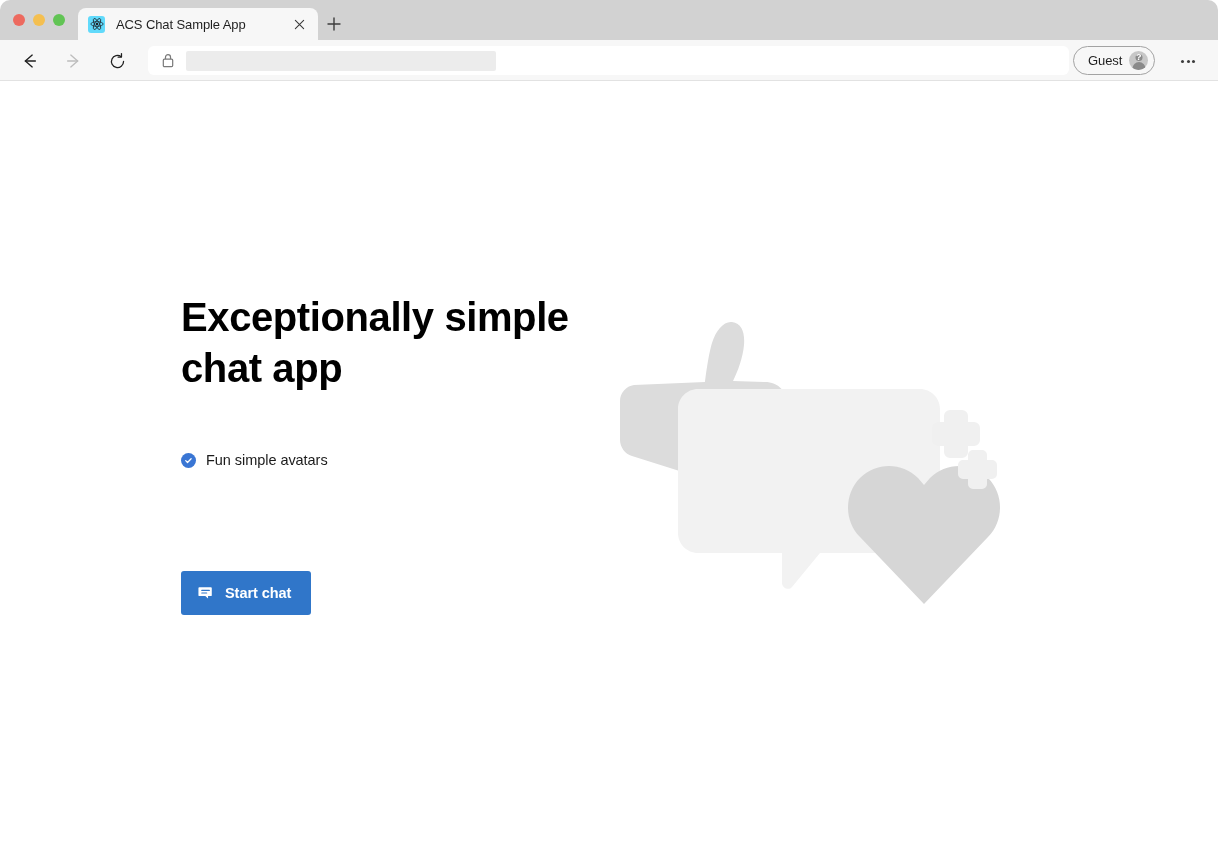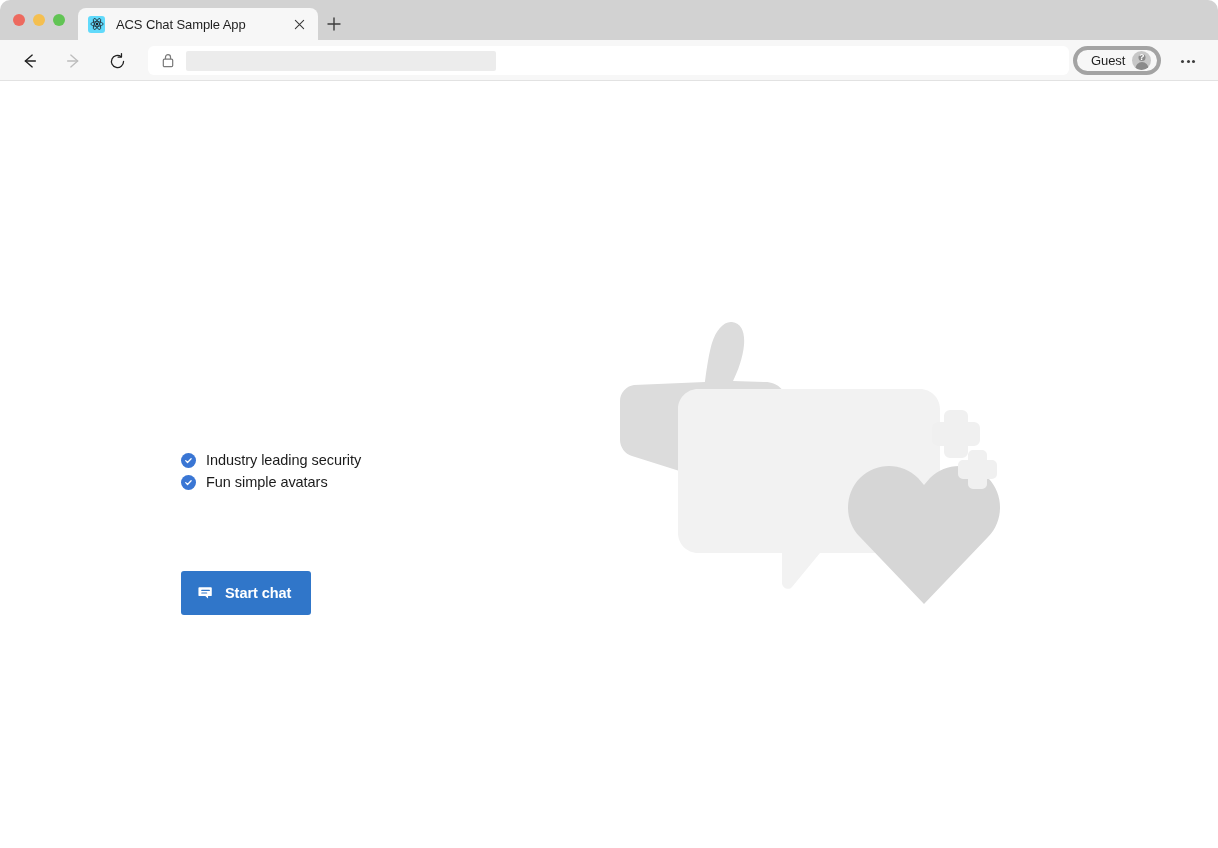--- a/index.html
+++ b/index.html
@@ -160,21 +160,21 @@
     background: #ececec;
     border-radius: 2px;
   }
 
   .guest-btn {
     position: absolute;
     left: 1073px;
     top: 46px;
     height: 29px;
     padding: 0 6px 0 14px;
-    border: 4px solid #a3a3a3;
+    border: 1px solid #a3a3a3;
     border-radius: 16px;
     background: #f7f7f7;
     display: flex;
     align-items: center;
     gap: 7px;
     box-sizing: border-box;
   }
   .guest-label {
     font-size: 13px;
     color: #1f1f1f;
@@ -485,30 +485,26 @@
         </g>
 
         <g fill="#f0f0f0">
           <path d="M358 129 h12 a6 6 0 0 1 6 6 v6 h6 a6 6 0 0 1 6 6 v12 a6 6 0 0 1 -6 6 h-6 v6 a6 6 0 0 1 -6 6 h-12 a6 6 0 0 1 -6 -6 v-6 h-6 a6 6 0 0 1 -6 -6 v-12 a6 6 0 0 1 6 -6 h6 v-6 a6 6 0 0 1 6 -6 Z"></path>
           <path d="M381 169 h9 a5 5 0 0 1 5 5 v5 h5 a5 5 0 0 1 5 5 v9 a5 5 0 0 1 -5 5 h-5 v5 a5 5 0 0 1 -5 5 h-9 a5 5 0 0 1 -5 -5 v-5 h-5 a5 5 0 0 1 -5 -5 v-9 a5 5 0 0 1 5 -5 h5 v-5 a5 5 0 0 1 5 -5 Z"></path>
           <path d="M110 362 h9 a5 5 0 0 1 5 5 v5 h5 a5 5 0 0 1 5 5 v9 a5 5 0 0 1 -5 5 h-5 v5 a5 5 0 0 1 -5 5 h-9 a5 5 0 0 1 -5 -5 v-5 h-5 a5 5 0 0 1 -5 -5 v-9 a5 5 0 0 1 5 -5 h5 v-5 a5 5 0 0 1 5 -5 Z"></path>
         </g>
       </svg>
     </div>
 
+    <div class="hero-text">
+      <h1 class="hero-title">Exceptionally simple
+chat app</h1>
+    </div>
 
     <ul class="feature-list">
-      <li class="feature-item">
-        <span class="feature-check">
-          <svg width="9" height="9" viewBox="0 0 12 12" aria-hidden="true">
-            <path d="M2.3 6.2 L4.7 8.6 L9.5 3.6" fill="none" stroke="#ffffff" stroke-width="1.7" stroke-linecap="round" stroke-linejoin="round"></path>
-          </svg>
-        </span>
-        <span class="feature-label">Industry leading security</span>
-      </li>
       <li class="feature-item">
         <span class="feature-check">
           <svg width="9" height="9" viewBox="0 0 12 12" aria-hidden="true">
             <path d="M2.3 6.2 L4.7 8.6 L9.5 3.6" fill="none" stroke="#ffffff" stroke-width="1.7" stroke-linecap="round" stroke-linejoin="round"></path>
           </svg>
         </span>
         <span class="feature-label">Fun simple avatars</span>
       </li>
     </ul>
 

